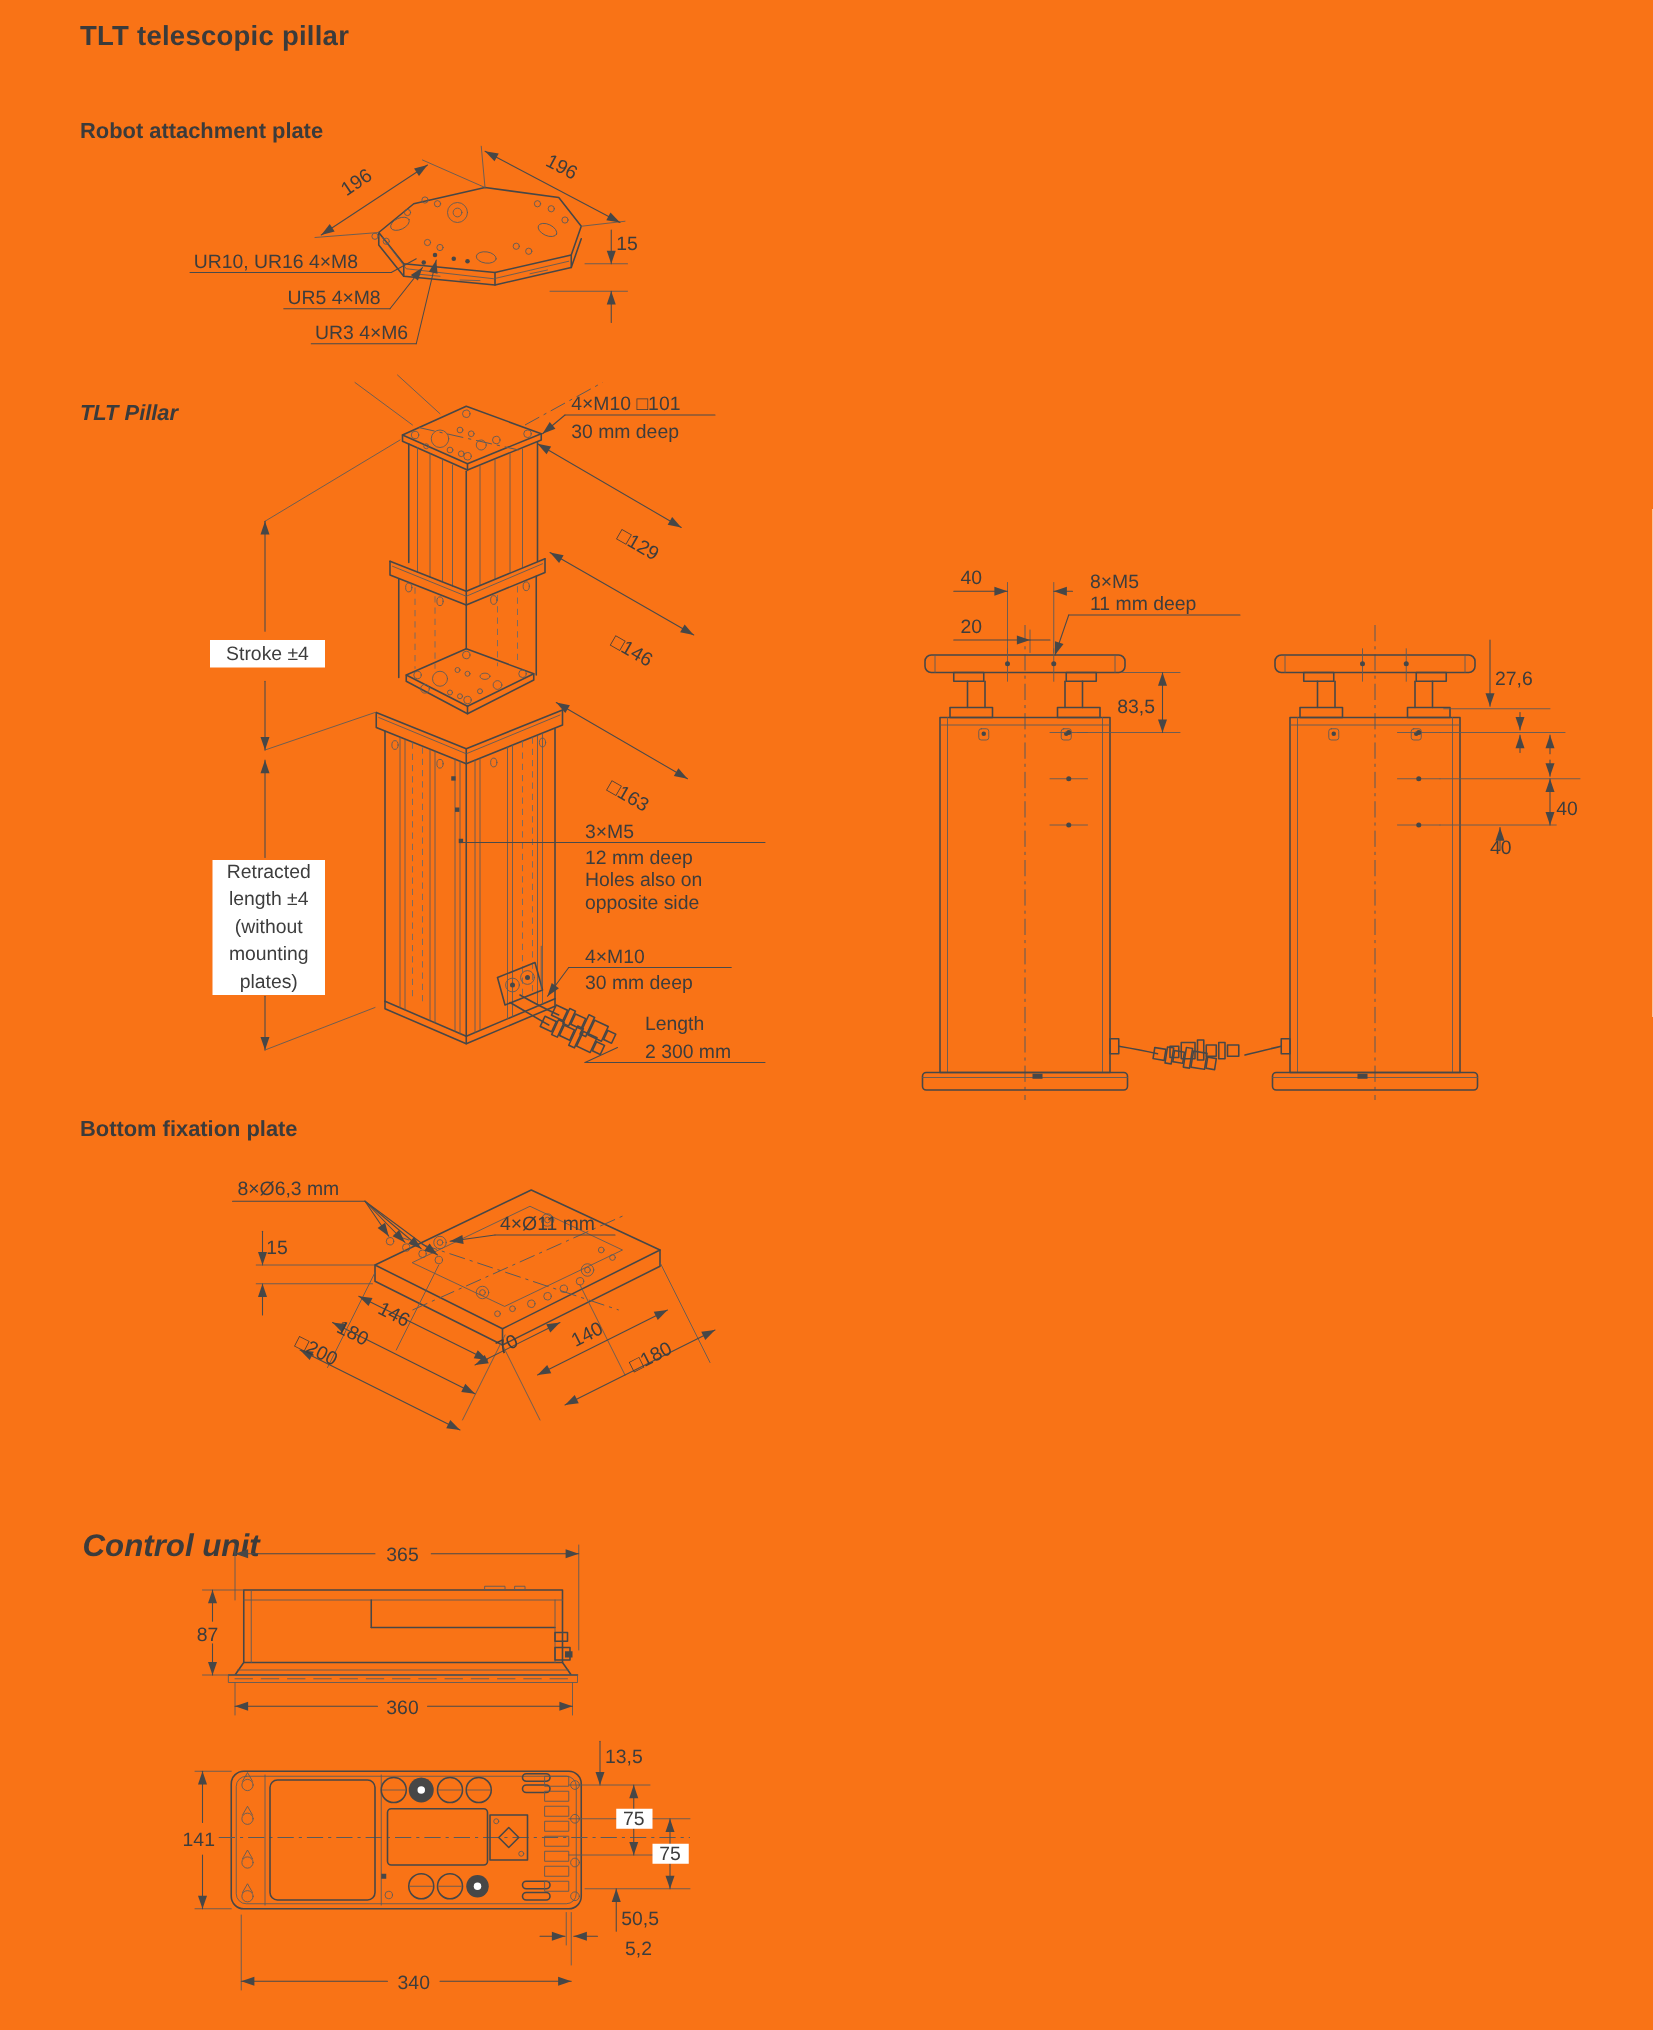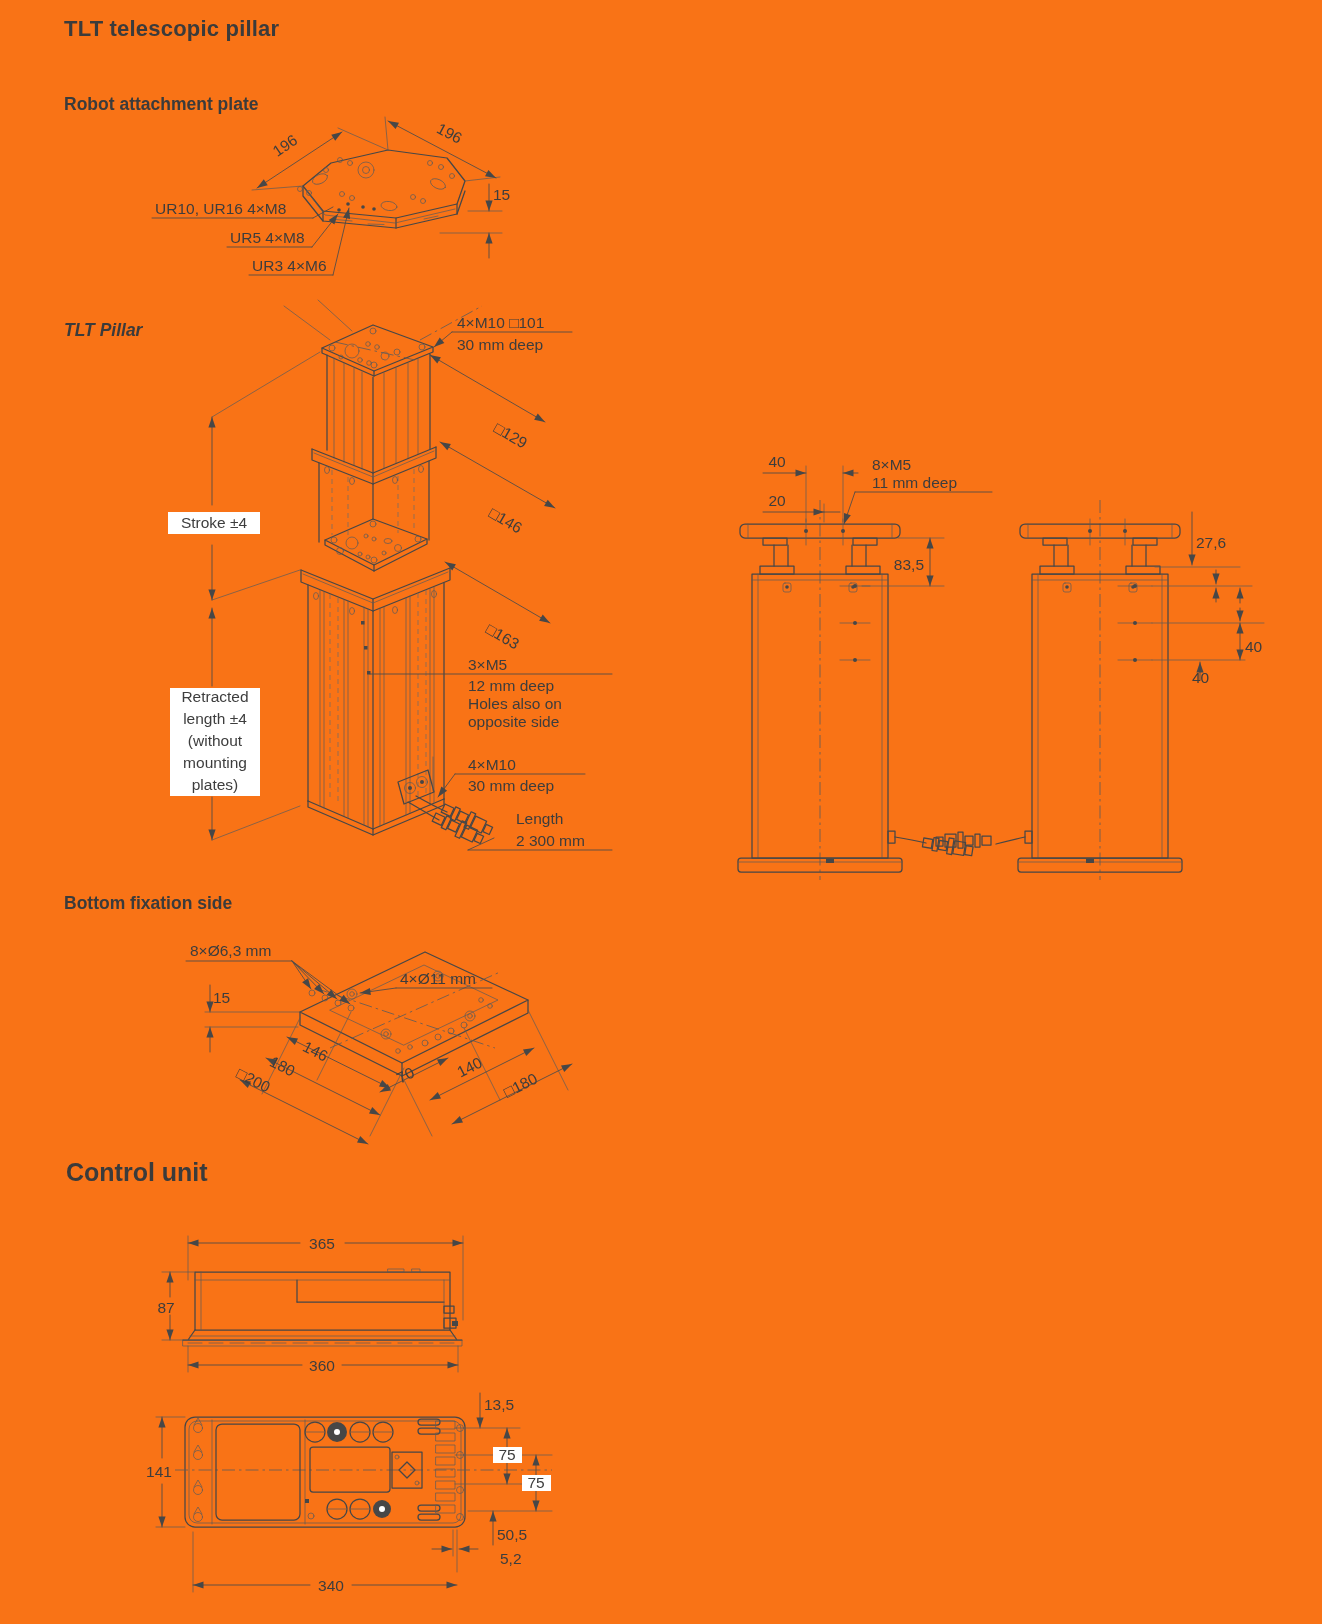--- a/index.html
+++ b/index.html
@@ -19,22 +19,22 @@
   text.dt{font-family:"Liberation Sans","DejaVu Sans",sans-serif;font-size:15.5px;fill:#3d3d3d;}
 </style>
 </head>
 <body>
 
 <div class="canvas">
 
   <div class="h-title">TLT telescopic pillar</div>
   <div class="h-sec" style="top:94px;">Robot attachment plate</div>
   <div class="h-sec" style="top:320px;font-style:italic;">TLT Pillar</div>
-  <div class="h-sec" style="top:893px;">Bottom fixation side</div>
-  <div class="h-big" style="top:1158px;">Control unit</div>
+  <div class="h-sec" style="top:893px;">Bottom fixation plate</div>
+  <div class="h-big" style="top:1223px;font-style:italic;">Control unit</div>
 
   <svg width="1322" height="1624" viewBox="0 0 1322 1624">
     <defs>
       <marker id="ar" markerWidth="12" markerHeight="10" refX="11" refY="5" orient="auto-start-reverse" markerUnits="userSpaceOnUse">
         <path d="M0.5,1.4 L11,5 L0.5,8.6 Z" fill="#474747"></path>
       </marker>
     </defs>
 
     <g>
       <polygon class="ln" points="303,186 331,163 388,150 447,158 465,181 457,204 396,218 323,211"></polygon>

